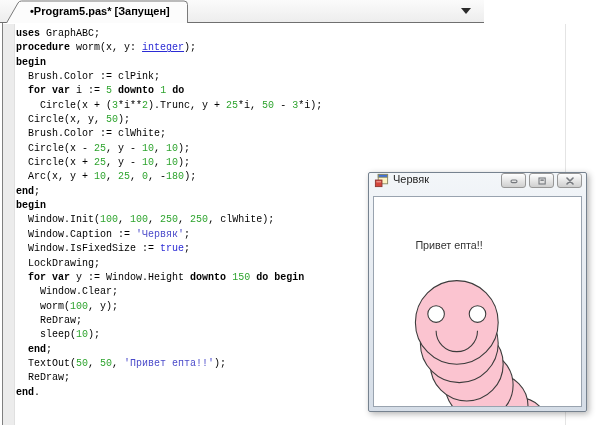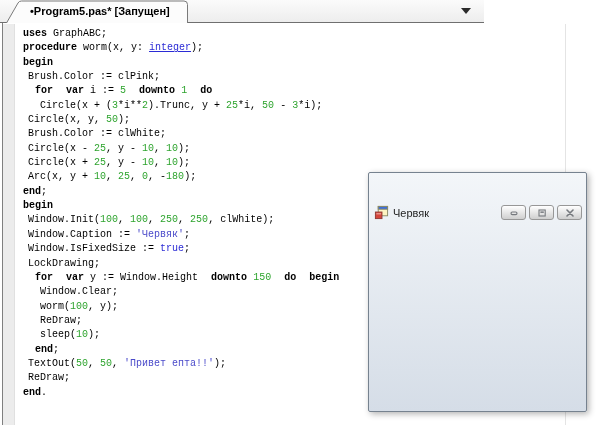--- a/index.html
+++ b/index.html
@@ -29,35 +29,35 @@
   .gutter{
     position:absolute;left:3px;top:24px;bottom:0;width:11px;
     background:#ececec;border-right:1px solid #e0e0e0;
   }
   .editor-divider{position:absolute;left:565px;top:24px;bottom:0;width:1px;background:#e4e4e4;}
   .code{
     position:absolute;left:16px;top:27px;
     font-family:"Liberation Mono","DejaVu Sans Mono",monospace;
     font-size:10px;line-height:14.35px;white-space:pre;color:#000;
   }
-  .code .k{font-weight:bold;color:#000000;padding-left:7px;}
+  .code .k{font-weight:bold;color:#000000;}
   .code .n{color:#2ea42e;}
   .code .s{color:#4a4aca;}
   .code .t{color:#2b2bd5;text-decoration:underline;}
   .code .b{color:#2b2bd5;font-weight:normal;}
   .code .p{color:#000000;}
   
   .win{
     position:absolute;left:368px;top:172px;width:219px;height:240px;z-index:5;
     background:linear-gradient(#f3f6f9,#d5dde7);
     border:1px solid #76828f;border-radius:2px;
     box-shadow:2px 2px 6px rgba(0,0,0,.3);
     display:flex;flex-direction:column;box-sizing:border-box;
   }
-  .win-title{height:23px;display:flex;align-items:center;padding:0 4px 0 5px;flex:0 0 auto;margin-top:28px;}
+  .win-title{height:23px;display:flex;align-items:flex-start;padding:0 4px 0 5px;flex:0 0 auto;}
   .win-icon{width:15px;height:15px;margin-right:4px;flex:0 0 auto;}
   .win-caption{font-size:11px;color:#1e1e1e;flex:1;white-space:nowrap;overflow:hidden;}
   .win-btns{display:flex;gap:3px;}
   .win-btn{
     width:25px;height:15px;border:1px solid #979797;border-radius:3px;
     background:linear-gradient(#ffffff,#cfcfcf);
     display:flex;align-items:center;justify-content:center;
     box-sizing:border-box;cursor:pointer;padding:0;
   }
   .win-client{
@@ -105,13 +105,27 @@
           <rect x="3.4" y="2.4" width="3.4" height="1.5" fill="#76797e"></rect>
         </svg>
       </button>
       <button class="win-btn">
         <svg width="10" height="8" viewBox="0 0 10 8">
           <path d="M2,1 L8,7 M8,1 L2,7" stroke="#76797e" stroke-width="1.6" stroke-linecap="round"></path>
         </svg>
       </button>
     </div>
   </div>
+  <div class="win-client" id="win-client">
+      <svg viewBox="0 0 250 250" preserveAspectRatio="none">
+        <circle cx="175" cy="275" r="35" fill="#fbc4d0" stroke="#3b3b3b" stroke-width="1.3"></circle>
+        <circle cx="148" cy="250" r="38" fill="#fbc4d0" stroke="#3b3b3b" stroke-width="1.3"></circle>
+        <circle cx="127" cy="225" r="41" fill="#fbc4d0" stroke="#3b3b3b" stroke-width="1.3"></circle>
+        <circle cx="112" cy="200" r="44" fill="#fbc4d0" stroke="#3b3b3b" stroke-width="1.3"></circle>
+        <circle cx="103" cy="175" r="47" fill="#fbc4d0" stroke="#3b3b3b" stroke-width="1.3"></circle>
+        <circle cx="100" cy="150" r="50" fill="#fbc4d0" stroke="#3b3b3b" stroke-width="1.3"></circle>
+        <circle cx="75" cy="140" r="10" fill="#ffffff" stroke="#3b3b3b" stroke-width="1.3"></circle>
+        <circle cx="125" cy="140" r="10" fill="#ffffff" stroke="#3b3b3b" stroke-width="1.3"></circle>
+        <path d="M 125 160 A 25 25 0 0 1 75 160" fill="none" stroke="#3b3b3b" stroke-width="1.3"></path>
+        <text x="50" y="62" font-size="13" fill="#333333" font-family="&quot;Liberation Sans&quot;,sans-serif">Привет епта!!</text>
+      </svg>
+    </div>
 </div>
 
 </body></html>

